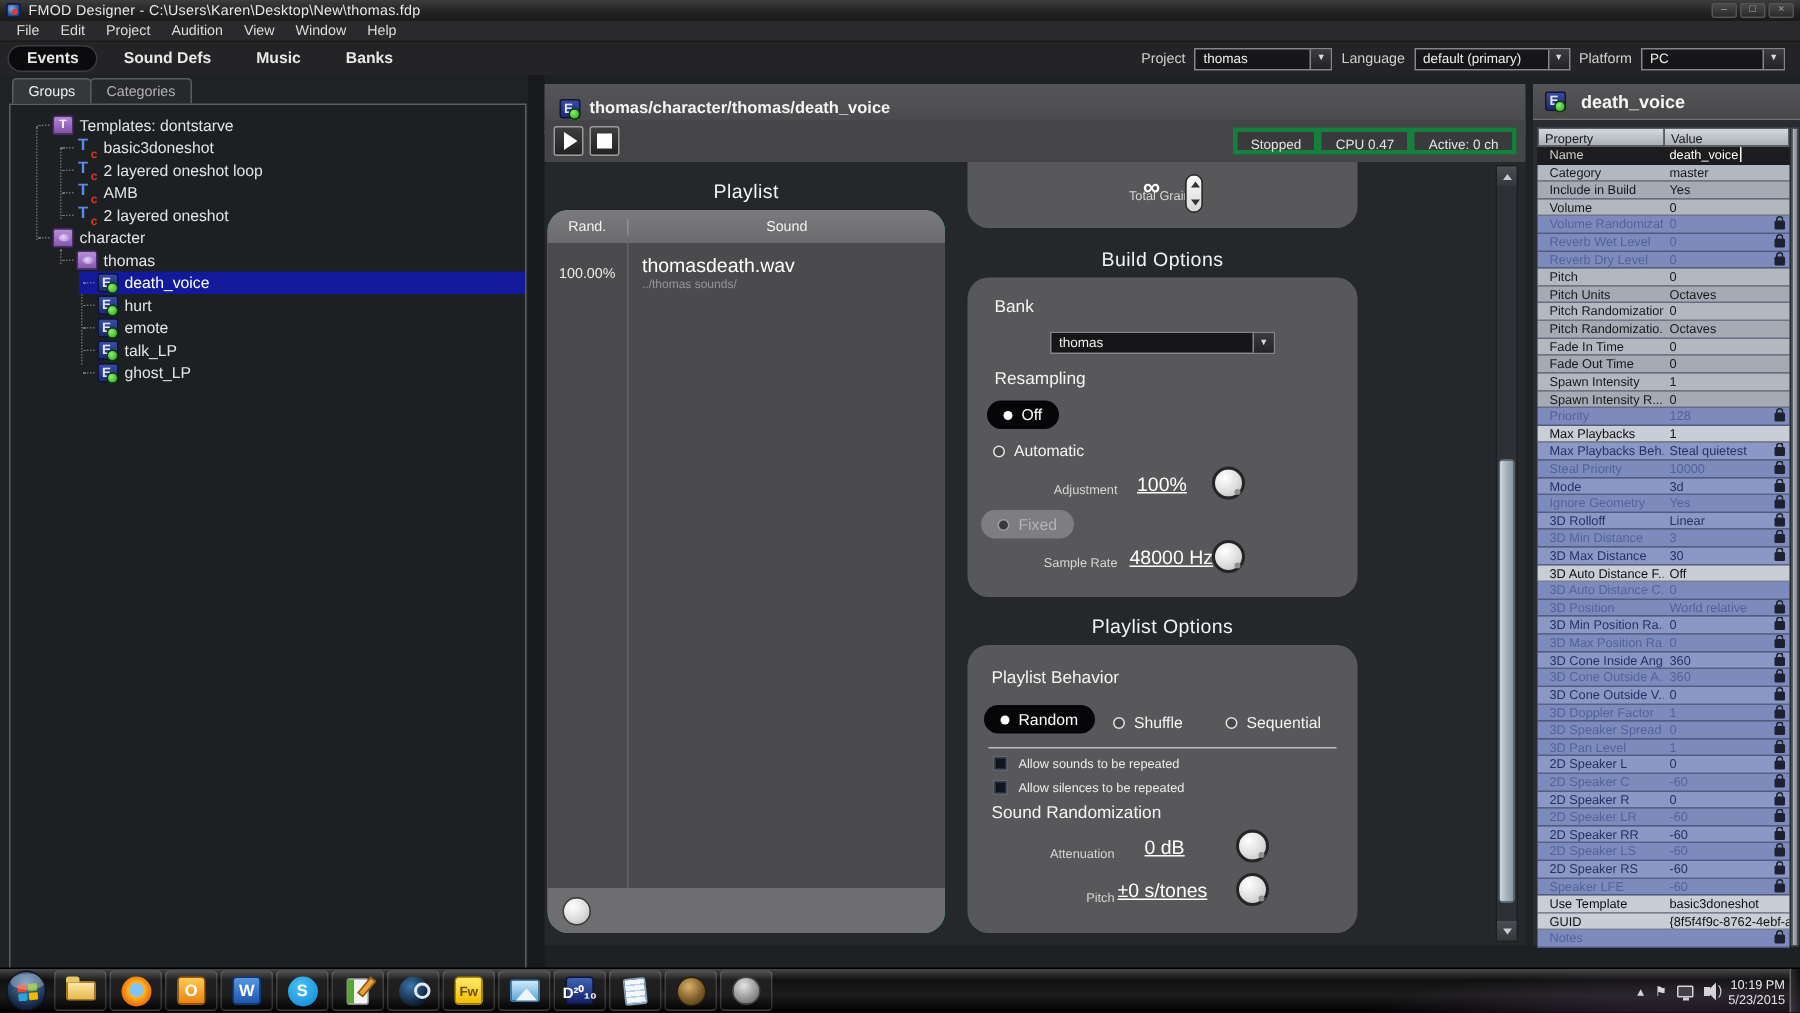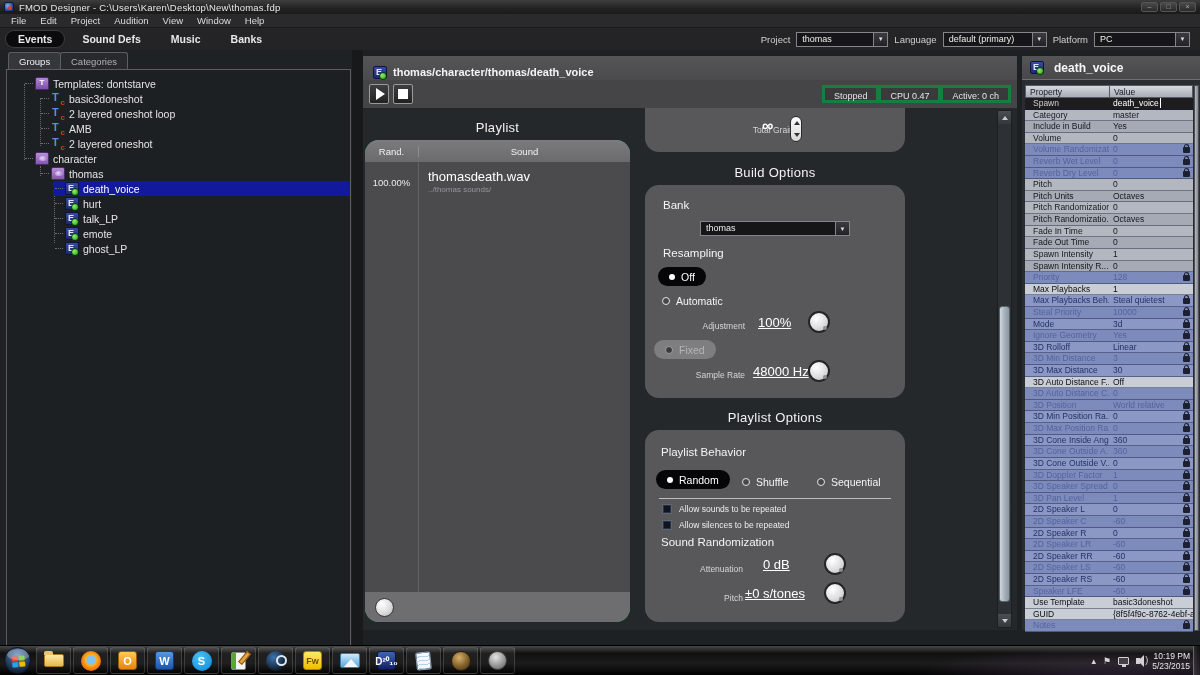--- a/index.html
+++ b/index.html
@@ -316,27 +316,27 @@
 
           <div class="trow ind2">
             <span class="twig"></span>
             <span class="ticon event"></span>
             <span class="tlabel">hurt</span>
           </div>
 
           <div class="trow ind2">
             <span class="twig"></span>
             <span class="ticon event"></span>
+            <span class="tlabel">emote</span>
+          </div>
+
+          <div class="trow ind2">
+            <span class="twig"></span>
+            <span class="ticon event"></span>
             <span class="tlabel">talk_LP</span>
-          </div>
-
-          <div class="trow ind2">
-            <span class="twig"></span>
-            <span class="ticon event"></span>
-            <span class="tlabel">emote</span>
           </div>
 
           <div class="trow ind2">
             <span class="twig"></span>
             <span class="ticon event"></span>
             <span class="tlabel">ghost_LP</span>
           </div>
         </div>
     </div>
   </div>
@@ -467,21 +467,21 @@
       <span class="prtitle">death_voice</span>
     </div>
     <div class="ptable">
       <div class="phrow">
         <span class="phcell">Property</span>
         <span class="phcell">Value</span>
       </div>
       <div>
 
           <div class="prow edit">
-            <span class="pcell pname">Spawn</span>
+            <span class="pcell pname">Name</span>
             <span class="pcell pval">
               <span class="vtxt">death_voice</span>
 
             </span>
           </div>
 
           <div class="prow n1">
             <span class="pcell pname">Category</span>
             <span class="pcell pval">
               <span class="vtxt">master</span>

